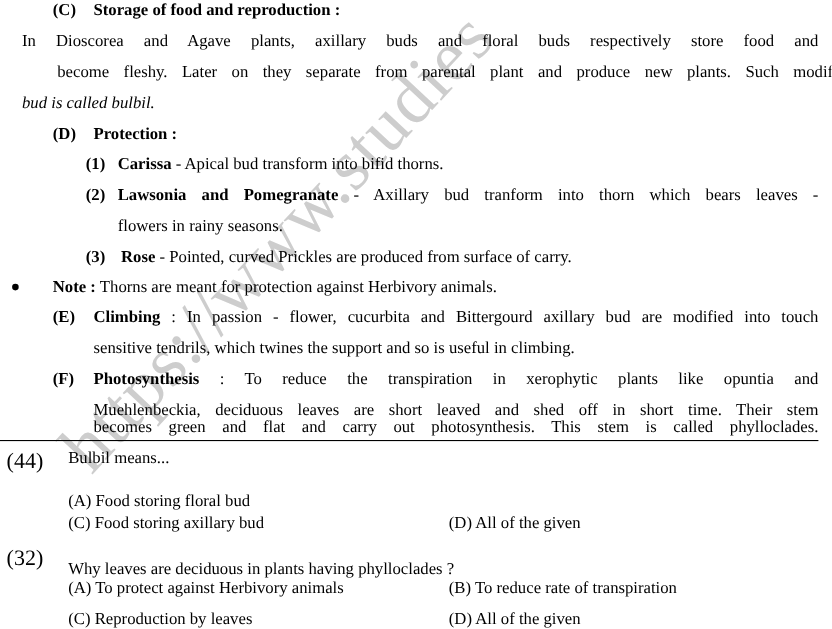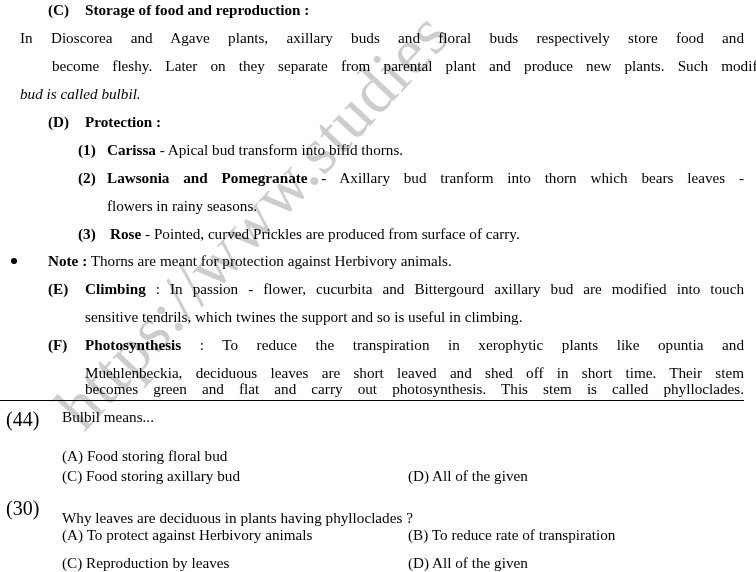--- a/index.html
+++ b/index.html
@@ -182,21 +182,21 @@
     <div class="opt" style="left:62px; top:448px;">
       <span>(A)</span><span> </span><span>Food storing floral bud</span>
     </div>
     <div class="opt" style="left:62px; top:468px;">
       <span>(C)</span><span> </span><span>Food storing axillary bud</span>
     </div>
     <div class="opt" style="left:408px; top:468px;">
       <span>(D)</span><span> </span><span>All of the given</span>
     </div>
 
-    <div class="qnum" style="left:6px; top:498px;">(30)</div>
+    <div class="qnum" style="left:6px; top:498px;">(32)</div>
     <div class="qtext" style="left:62px; top:510px;">Why leaves are deciduous in plants having phylloclades ?</div>
 
     <div class="opt" style="left:408px; top:527px;">
       <span>(B)</span><span> </span><span>To reduce rate of transpiration</span>
     </div>
     <div class="opt" style="left:62px; top:527px;">
       <span>(A)</span><span> </span><span>To protect against Herbivory animals</span>
     </div>
     <div class="opt" style="left:62px; top:555px;">
       <span>(C)</span><span> </span><span>Reproduction by leaves</span>

